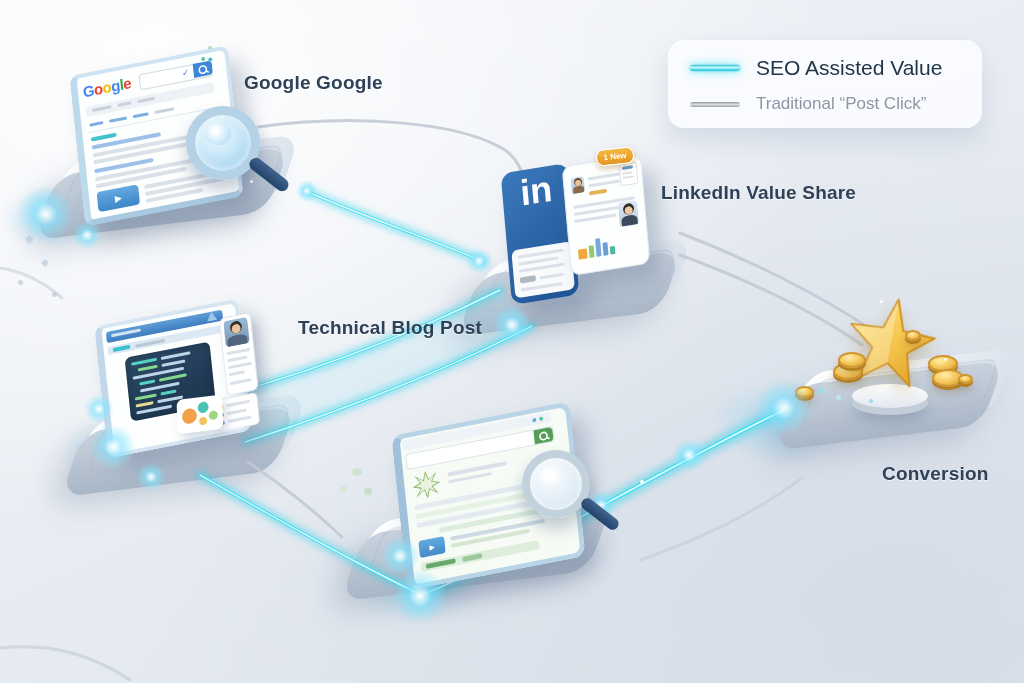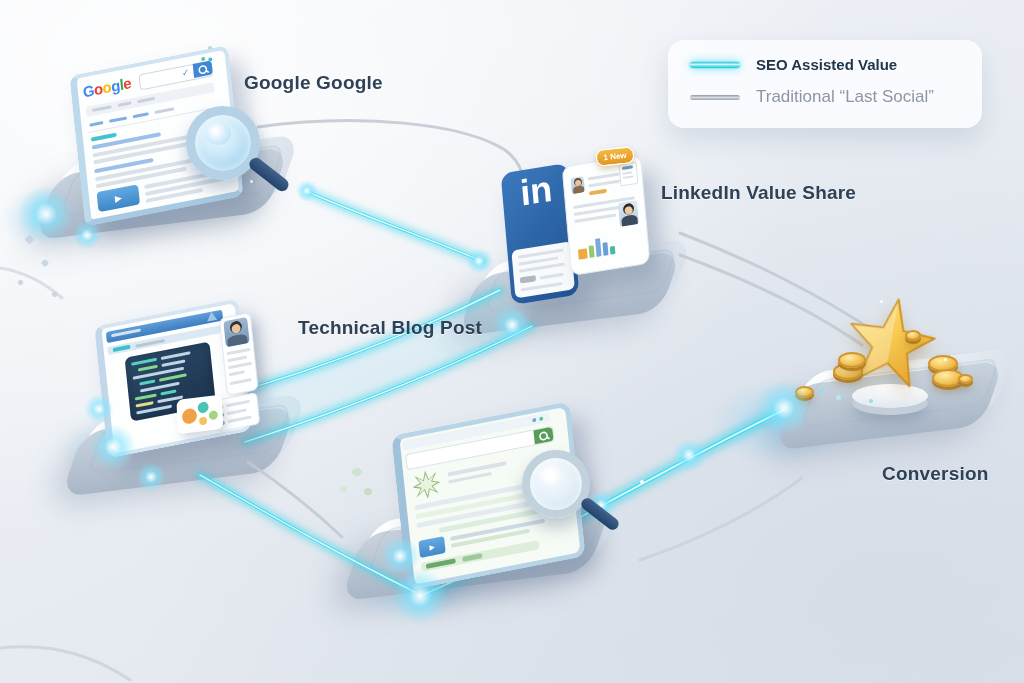--- a/index.html
+++ b/index.html
@@ -46,21 +46,21 @@
   
   .node-label{position:absolute;z-index:9;font-weight:700;font-size:19px;letter-spacing:.2px;
     color:#2e4156;white-space:nowrap;text-shadow:0 1px 0 rgba(255,255,255,.65)}
   #legend{position:absolute;z-index:10;left:668px;top:40px;width:314px;height:88px;border-radius:16px;
     background:rgba(252,253,255,.85);box-shadow:0 12px 26px rgba(120,140,170,.22)}
   .legend-row{display:flex;align-items:center;gap:16px;padding-left:22px}
   .swatch{width:50px;height:6px;border-radius:4px;flex:0 0 auto}
   .swatch-seo{background:linear-gradient(180deg,#2fc2d6 0%,#d9fbfd 45%,#6feaf4 60%,#2cbfd4 100%);
     box-shadow:0 0 10px rgba(80,225,245,.95),0 0 2px #19b6cc}
   .swatch-gray{height:5px;background:linear-gradient(180deg,#8e97a3,#d8dce1 50%,#99a2ad)}
-  .legend-seo-label{font-weight:700;font-size:15px;color:#223649}
+  .legend-seo-label{font-weight:400;font-size:21px;color:#223649}
   .legend-last-label{font-weight:500;font-size:17px;color:#8d96a3}
   .burst{position:absolute;
     clip-path:polygon(50% 0%,60% 32%,90% 12%,72% 40%,100% 50%,72% 60%,90% 88%,60% 68%,50% 100%,40% 68%,10% 88%,28% 60%,0% 50%,28% 40%,10% 12%,40% 32%)}
   .coin{position:absolute;z-index:6;border-radius:50%;border:2px solid #cf9630;
     background:radial-gradient(ellipse at 38% 28%,#ffeda6,#f3c457 55%,#d89a2e 100%);
     box-shadow:0 3px 0 #b57f22,0 6px 8px rgba(120,90,30,.3)}
   .play{color:#fff;font-size:9px;line-height:1}
 </style>
 </head>
 <body>
@@ -319,21 +319,21 @@
   <div class="dot" style="z-index:6;left:869px;top:399px;width:4px;height:4px;background:#9fdbe8"></div>
   <div class="node-label" style="left:882px;top:463px">Conversion</div>
 
   <div id="legend">
     <div class="legend-row" style="margin-top:16px">
       <span class="swatch swatch-seo"></span>
       <span class="legend-seo-label">SEO Assisted Value</span>
     </div>
     <div class="legend-row" style="margin-top:14px">
       <span class="swatch swatch-gray"></span>
-      <span class="legend-last-label">Traditional “Last Social”</span>
+      <span class="legend-last-label">Traditional “Post Click”</span>
     </div>
   </div>
 
   <div class="glint" style="left:18px;top:186px;width:56px;height:56px"></div>
   <div class="glint" style="left:72px;top:220px;width:30px;height:30px"></div>
   <div class="glint" style="left:296px;top:180px;width:22px;height:22px"></div>
   <div class="glint" style="left:466px;top:248px;width:26px;height:26px"></div>
   <div class="glint" style="left:492px;top:305px;width:40px;height:40px"></div>
   <div class="glint" style="left:84px;top:394px;width:30px;height:30px"></div>
   <div class="glint" style="left:90px;top:424px;width:46px;height:46px"></div>

